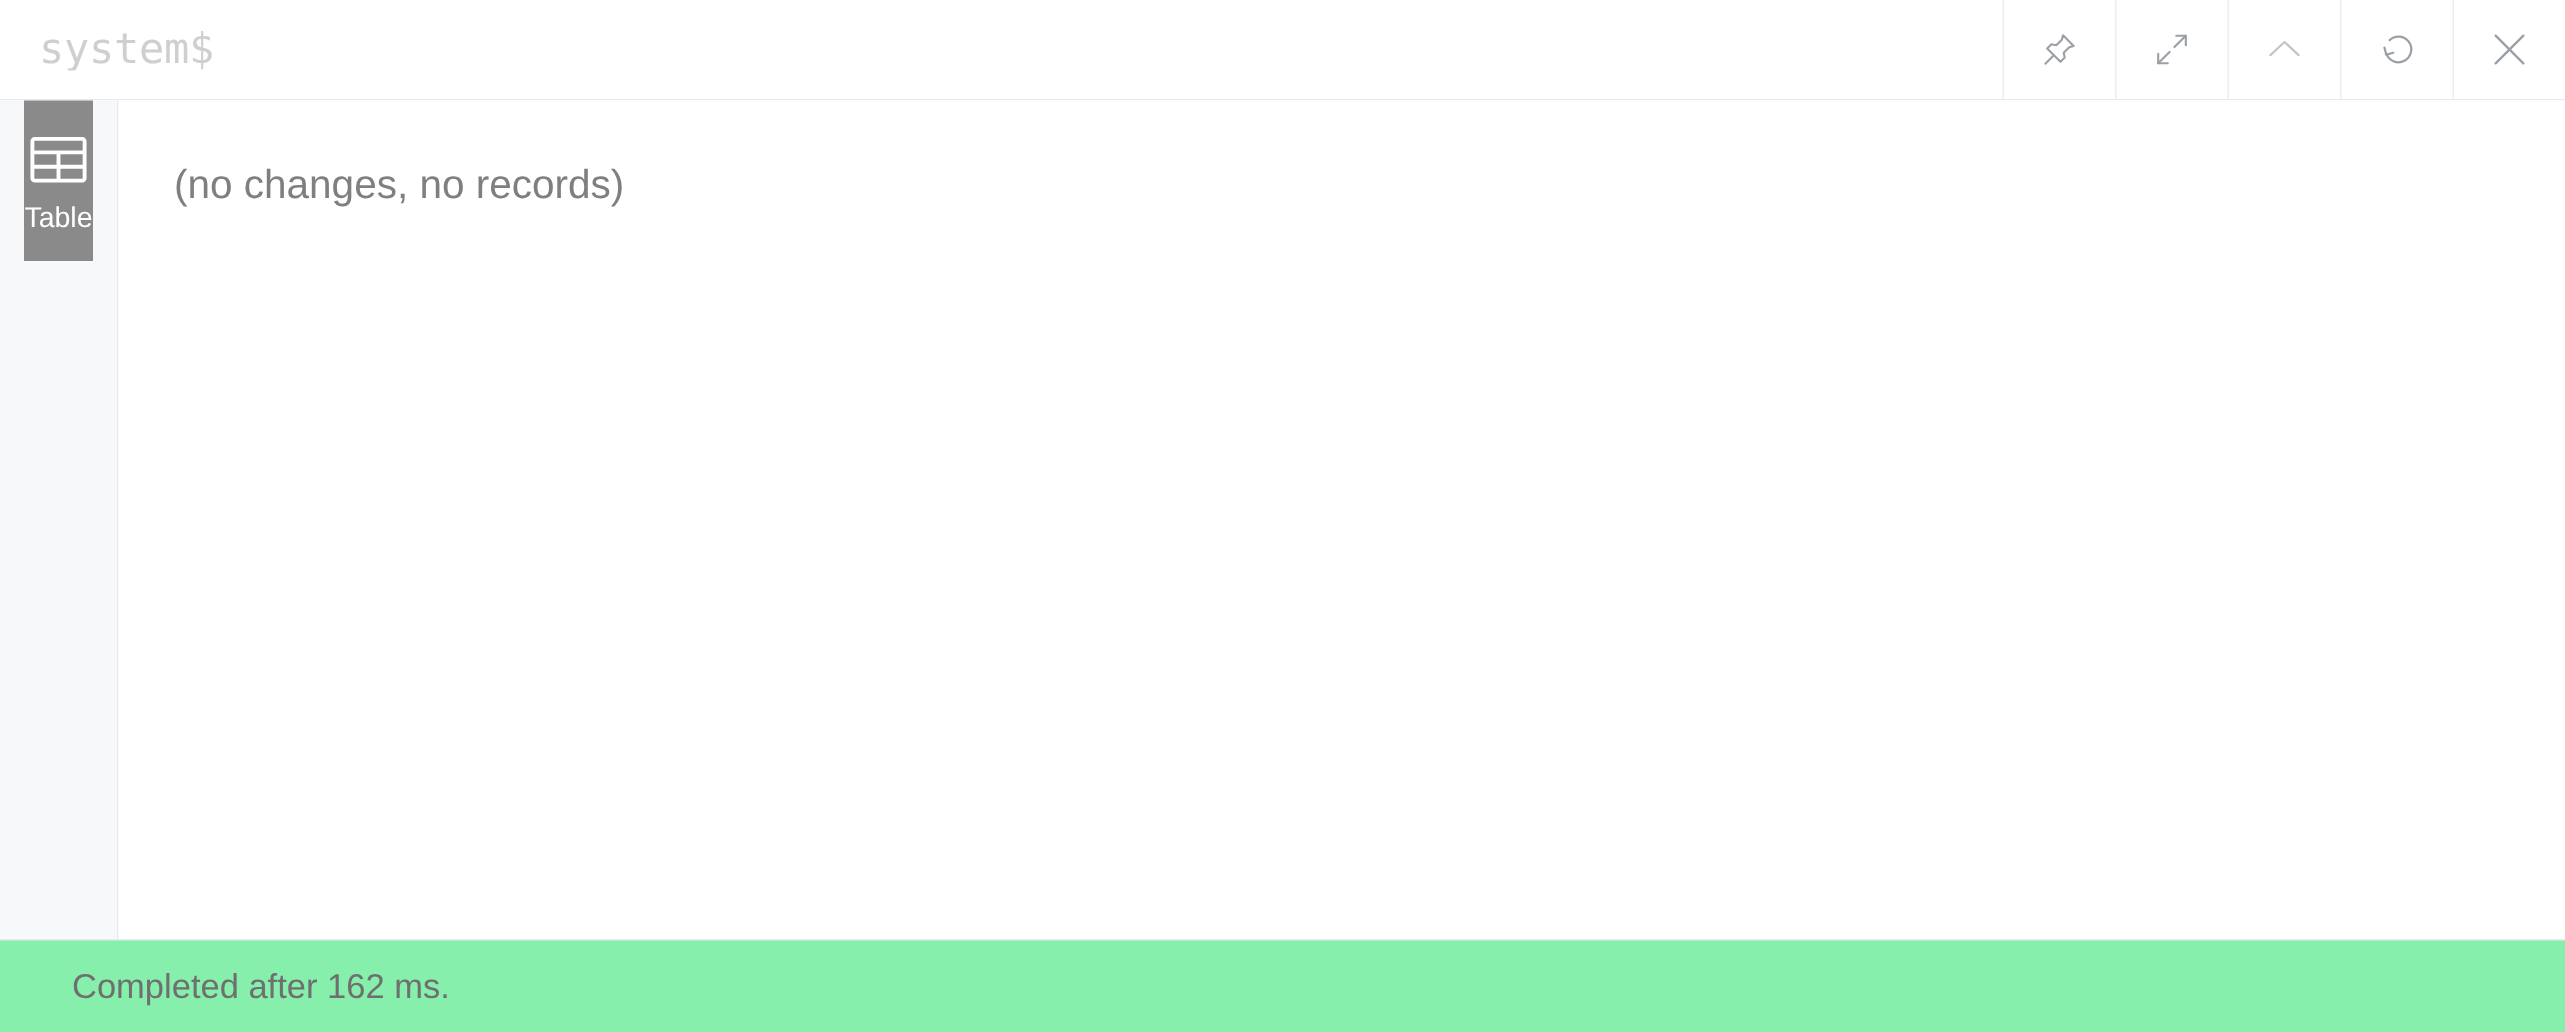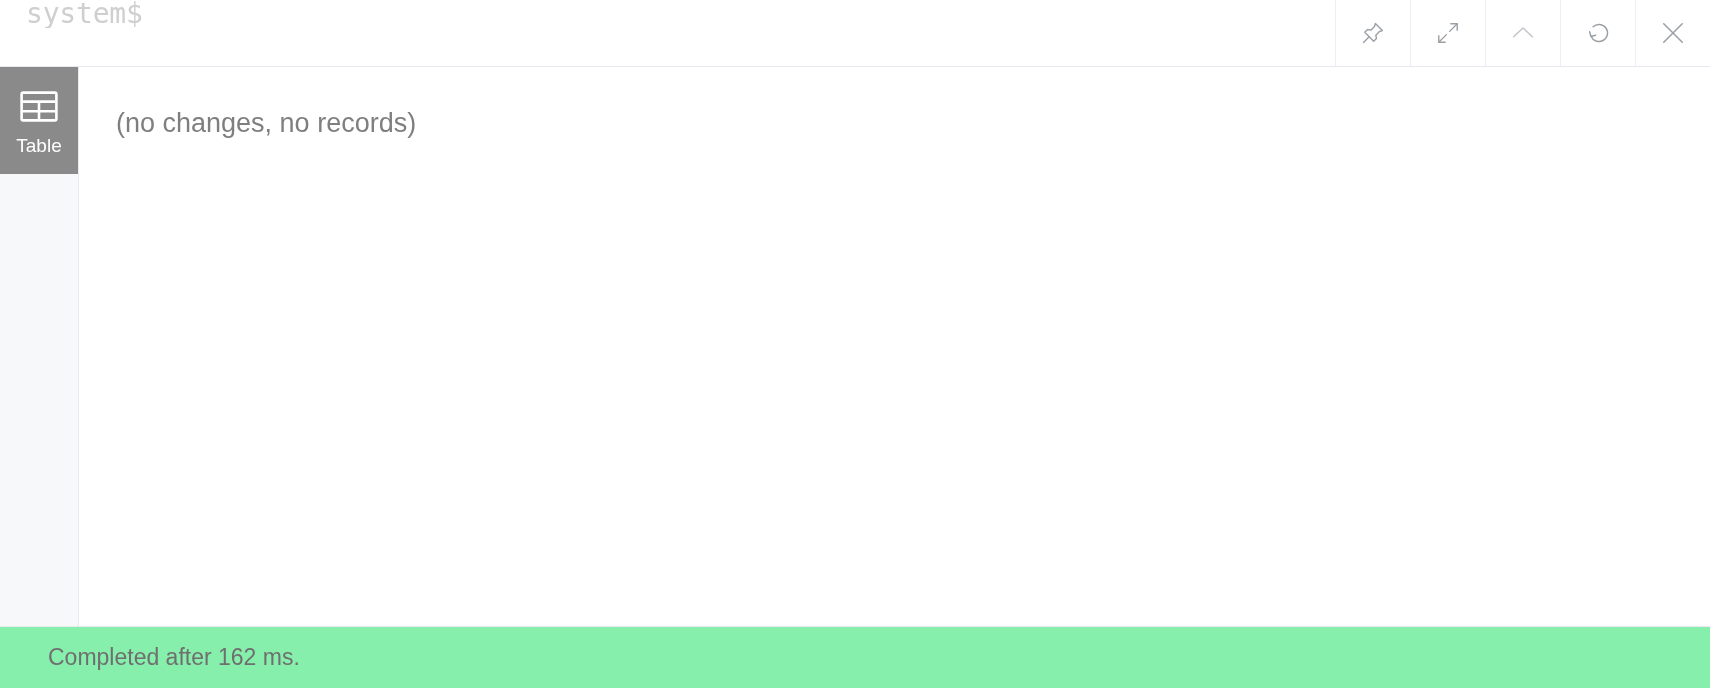--- a/index.html
+++ b/index.html
@@ -23,21 +23,21 @@
     flex-direction: column;
     background: #ffffff;
     box-sizing: border-box;
   }
 
   
   .frame-header {
     height: 67px;
     min-height: 67px;
     display: flex;
-    align-items: flex-start;
+    align-items: center;
     border-bottom: 1px solid #e6e9ef;
     background: #ffffff;
     box-sizing: border-box;
   }
 
   .query-area {
     flex: 1 1 auto;
     display: flex;
     align-items: center;
     padding-left: 26px;
@@ -89,20 +89,21 @@
   }
 
   .view-sidebar {
     width: 79px;
     min-width: 79px;
     background: #f7f8fa;
     border-right: 1px solid #e6e9ef;
     box-sizing: border-box;
     display: flex;
     flex-direction: column;
+    align-items: center;
   }
 
   .view-item {
     height: 107px;
     min-height: 107px;
     display: flex;
     flex-direction: column;
     align-items: center;
     justify-content: center;
     cursor: pointer;

